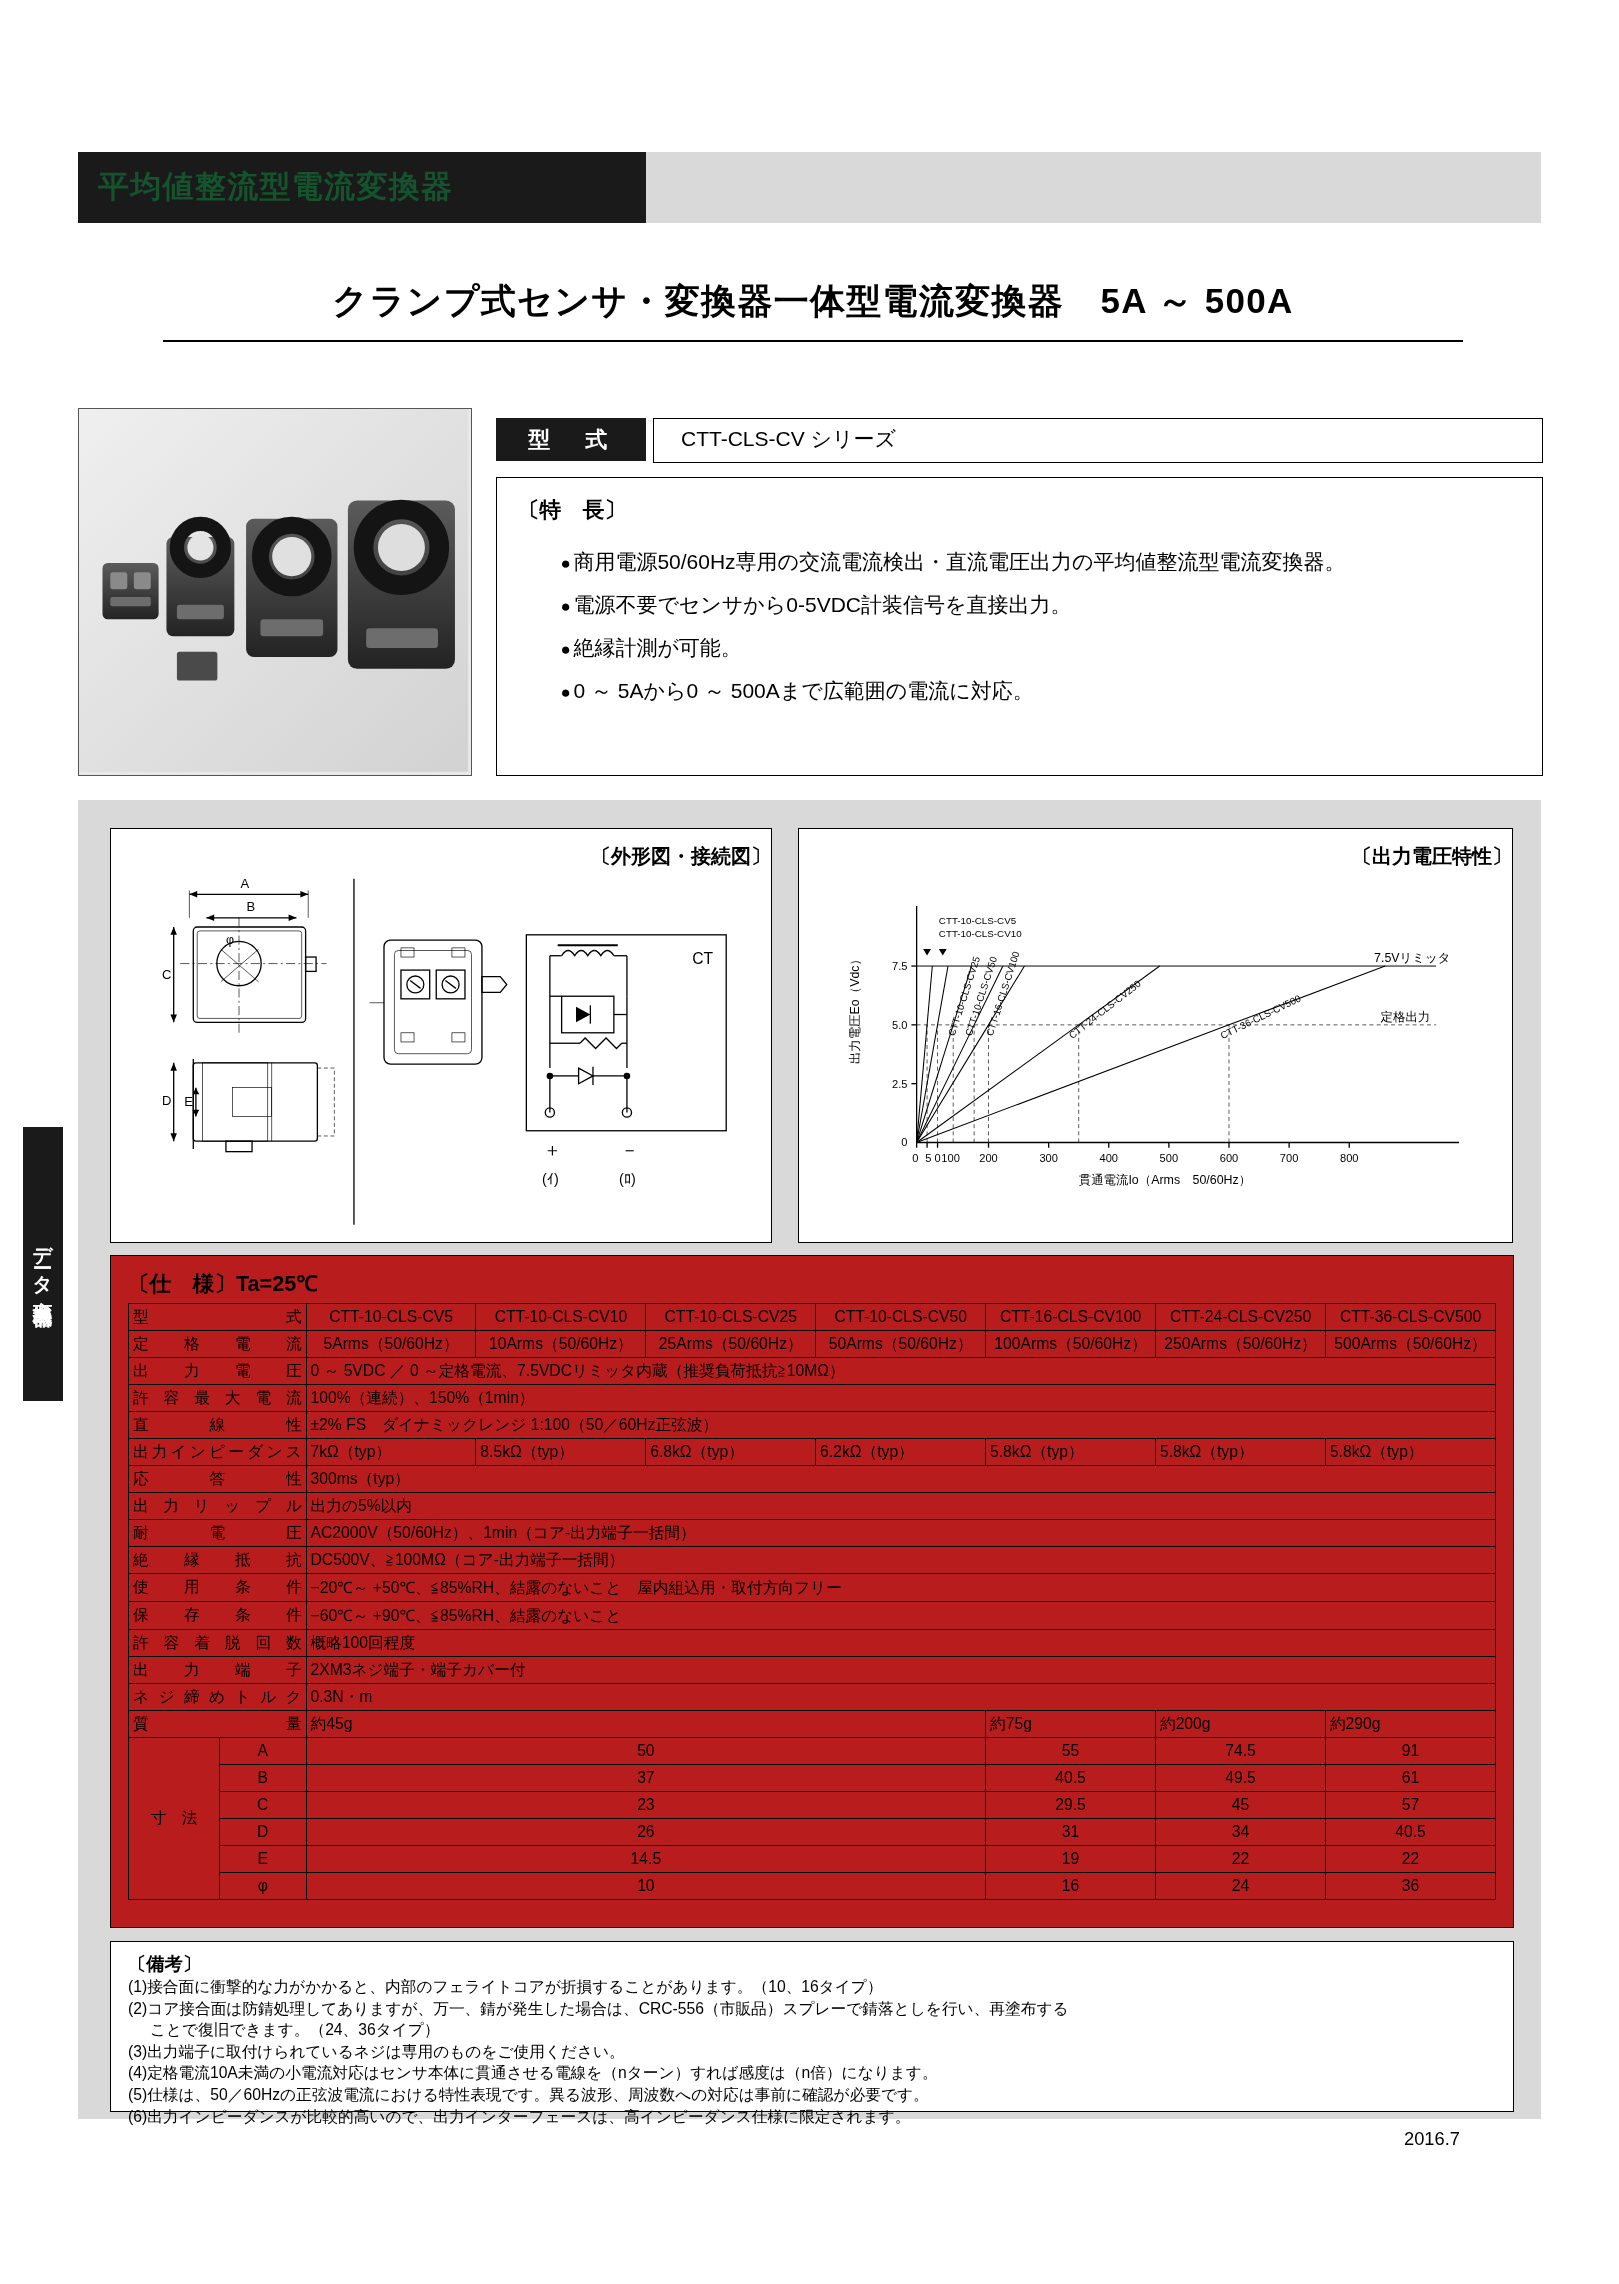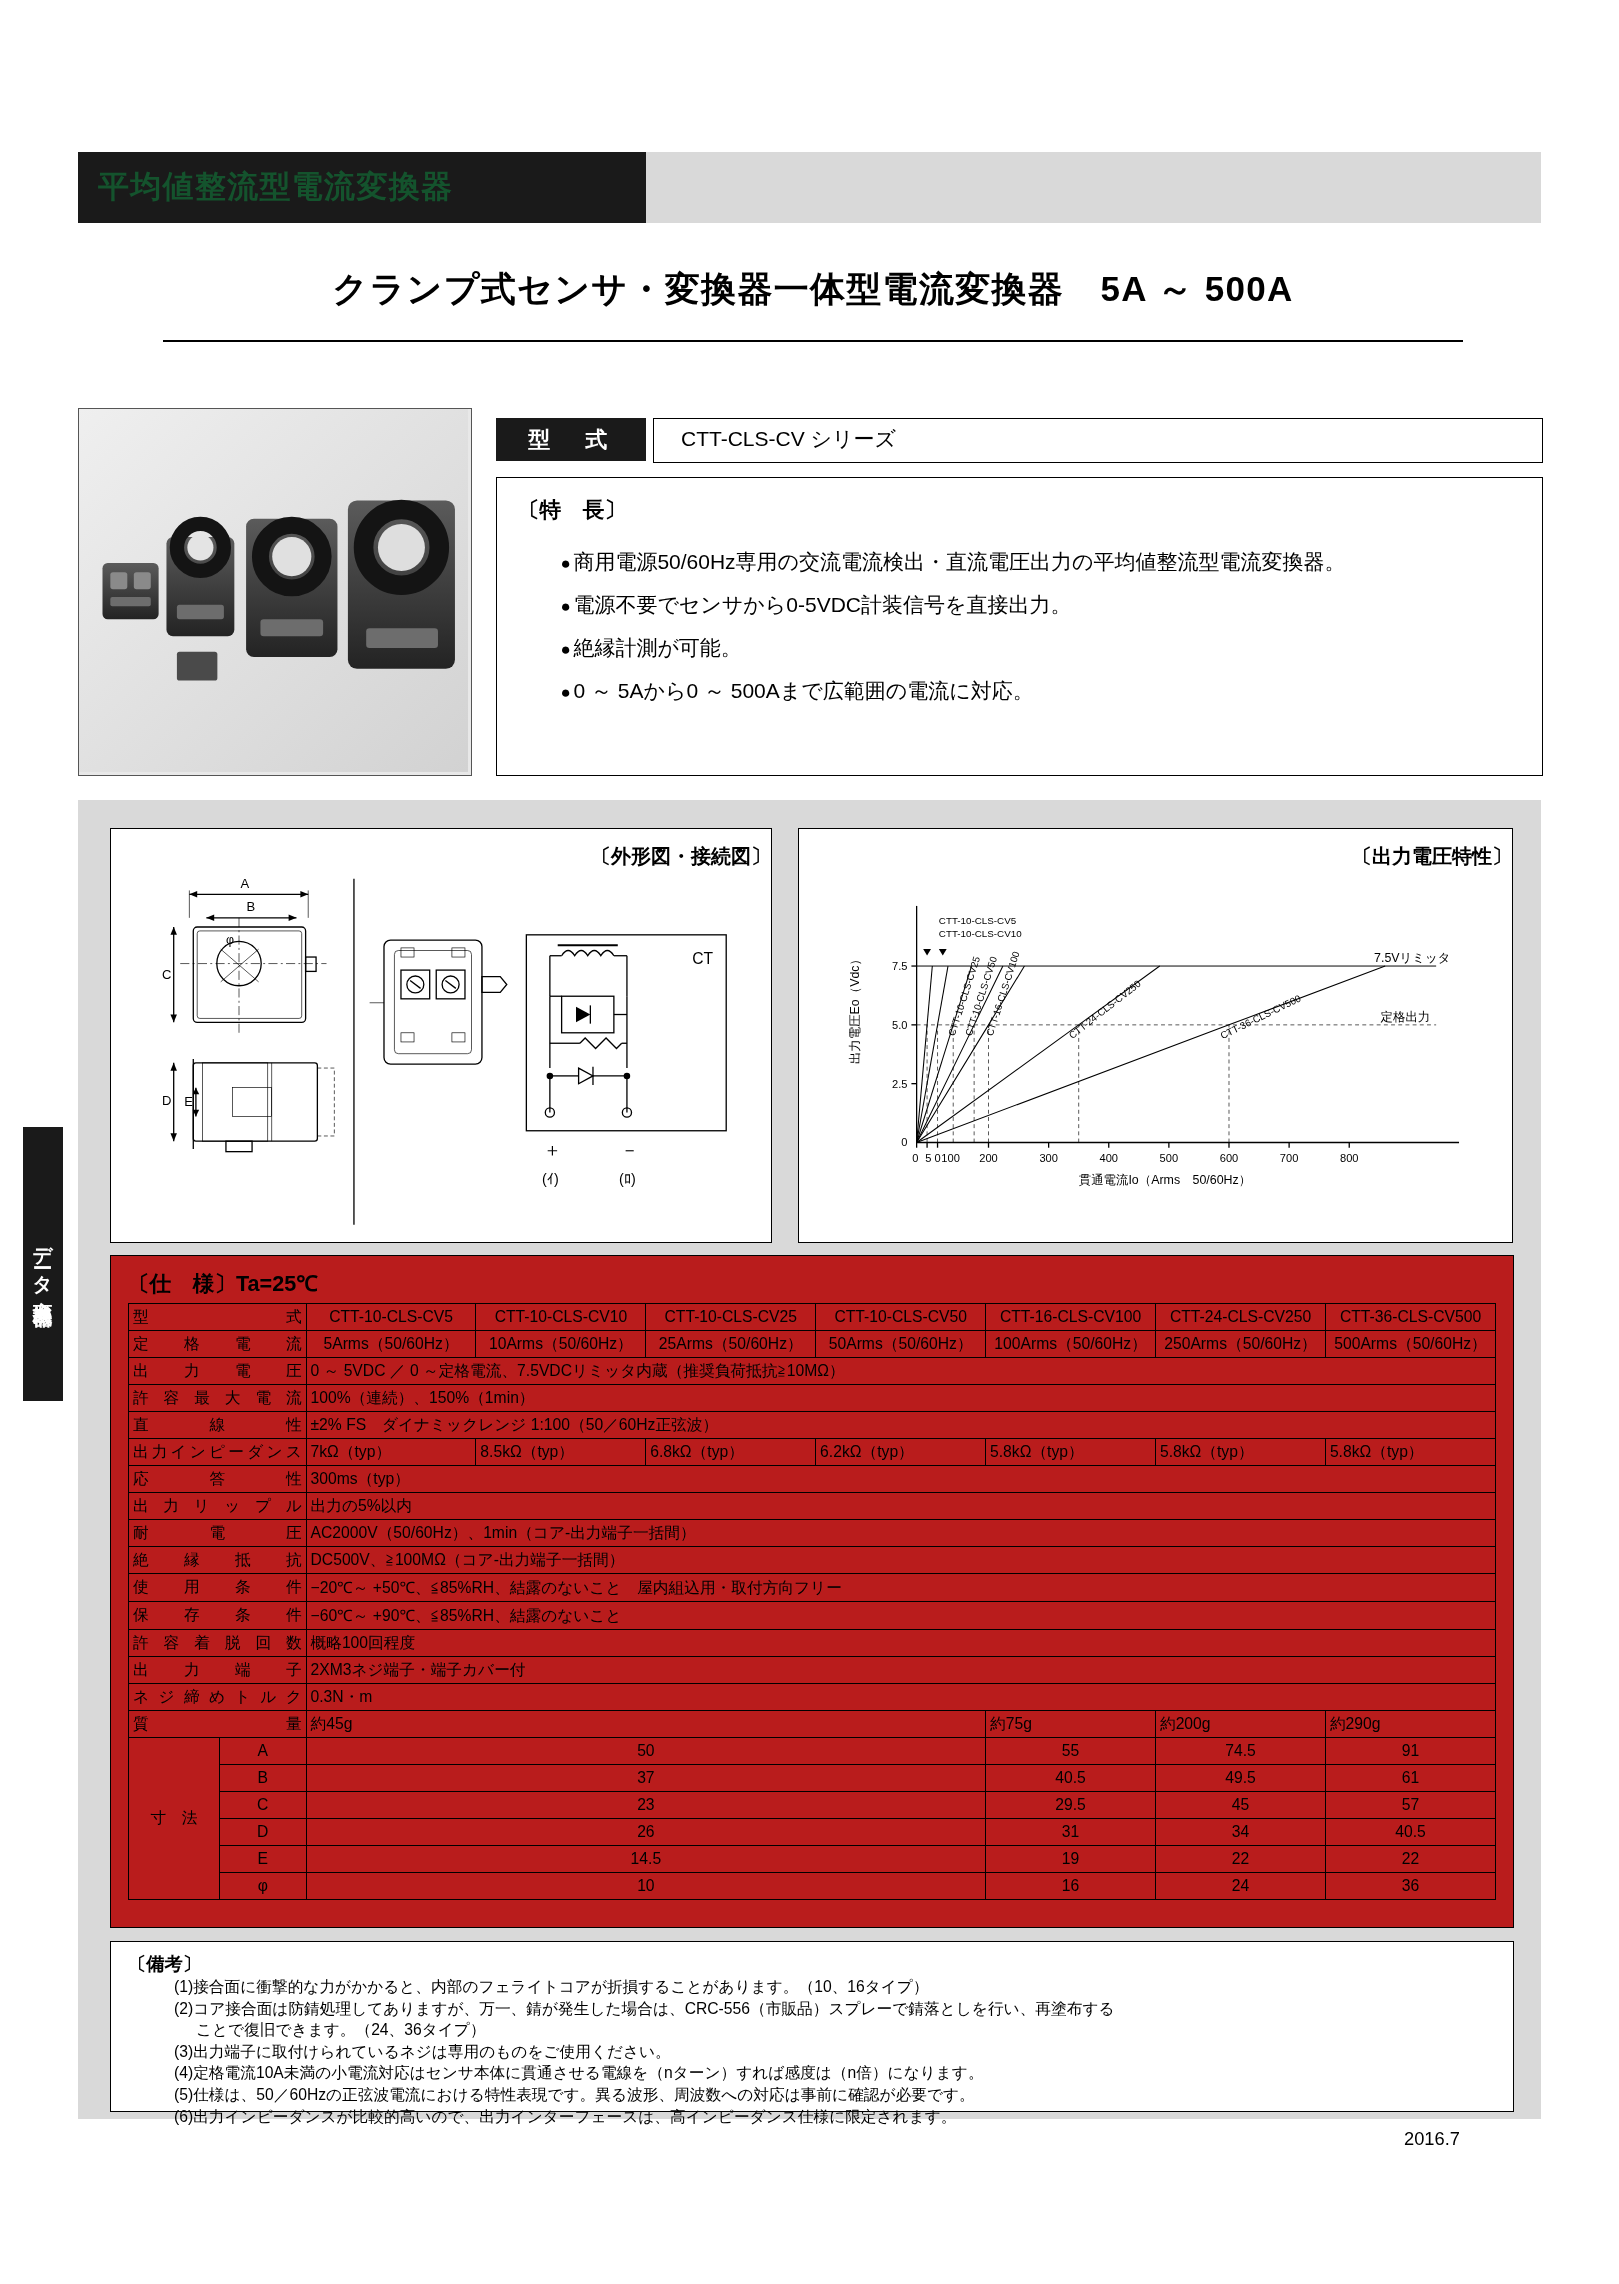--- a/index.html
+++ b/index.html
@@ -20,21 +20,21 @@
     position:absolute; left:78px; top:152px; width:568px; height:71px;
     background:#1a1a1a;
   }
   .hdr-title {
     position:absolute; left:98px; top:165px; width:549px; height:44px;
     color:#14532d; font-size:31px; font-weight:bold; letter-spacing:1.3px;
     line-height:44px;
   }
 
   .main-title {
-    position:absolute; left:163px; top:266px; width:1300px;
+    position:absolute; left:163px; top:278px; width:1300px;
     text-align:center; font-size:35px; font-weight:bold; letter-spacing:1.3px;
   }
   .title-rule {
     position:absolute; left:163px; top:340px; width:1300px; height:2px; background:#000;
   }
 
   
   .photo-box {
     position:absolute; left:78px; top:408px; width:392px; height:366px;
     border:1.3px solid #555; background:#e8e8e8;
@@ -112,21 +112,21 @@
   td.ctr { text-align:center; }
   td.lft { text-align:left; padding-left:7.8px; }
 
   
   .notes {
     position:absolute; left:110px; top:1941px; width:1402px; height:169px;
     background:#fff; border:1.3px solid #000;
   }
   .notes-title { position:absolute; left:17px; top:9.1px; font-size:18.3px; font-weight:bold; }
   .notes-body { position:absolute; left:17px; top:34px; width:1365px; font-size:15.7px; line-height:21.6px; }
-  .notes-body div { white-space:nowrap;margin-left:46px; }
+  .notes-body div { white-space:nowrap; }
   .notes-body .ind { padding-left:22px; }
 
   .date {
     position:absolute; left:1404px; top:2128px; font-size:18.3px;
   }
 
   
   svg { display:block; }
 </style>
 </head>

